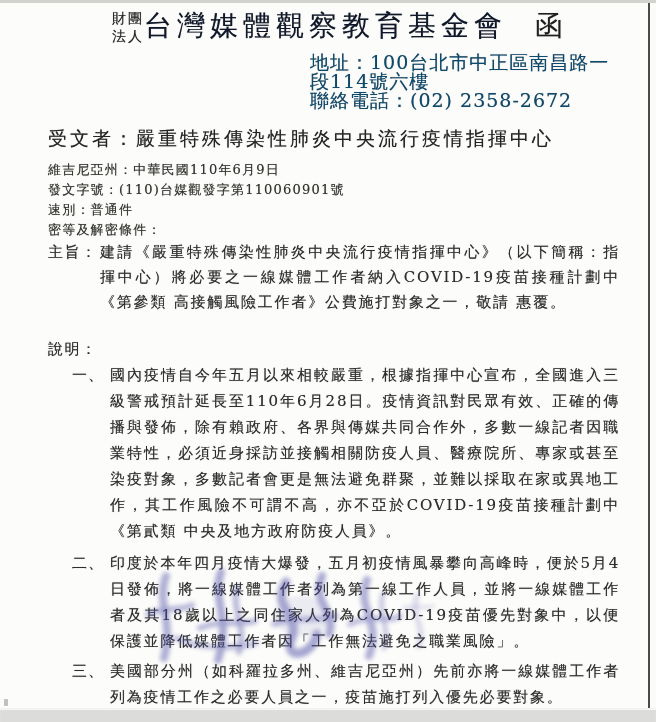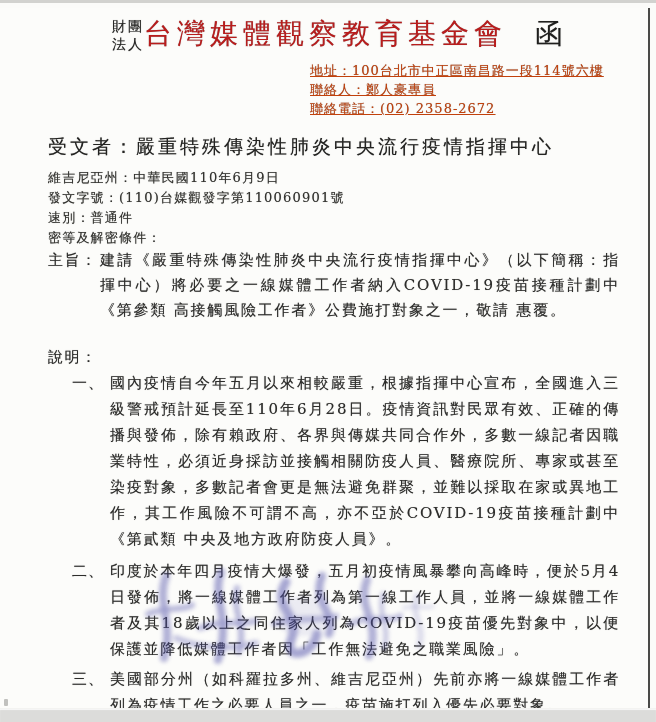--- a/index.html
+++ b/index.html
@@ -20,21 +20,21 @@
     background: #fbfbf9;
   }
   .top-edge {
     position: absolute;
     left: 0; top: 0;
     width: 656px; height: 3px;
     background: #d2d2cf;
   }
   .page {
     position: absolute;
-    left: 0; top: 8px;
+    left: 0; top: 0;
     width: 650px;
     height: 710px;
     box-sizing: border-box;
     background: #fcfcfa;
     border-right: 2px solid #4a4a48;
     padding: 6px 28px 0 48px;
     color: #2d2d2b;
     text-shadow: 0 0 0.7px rgba(45,45,45,0.55);
   }
   
@@ -49,36 +49,35 @@
     font-size: 14px;
     line-height: 18px;
     letter-spacing: 2px;
     margin-top: 3px;
     color: #262624;
   }
   .org-name {
     font-size: 28px;
     line-height: 40px;
     letter-spacing: 5px;
-    color: #b91c1c;
+    color: #0f172a;
     white-space: nowrap;
   }
   .doc-type {
     font-size: 28px;
     line-height: 40px;
     margin-left: 28px;
     color: #1f1f1d;
   }
   .contact-block {
     margin: 7px 0 0 262px;
-    font-size: 13px;
+    font-size: 19px;
     line-height: 19px;
     letter-spacing: 1px;
-    color: #c2410c;
-    text-decoration: underline;
+    color: #0c4a6e;
   }
   
   .recipient {
     margin-top: 15px;
     font-size: 19px;
     line-height: 26px;
     letter-spacing: 3px;
     color: #242422;
     white-space: nowrap;
   }
@@ -179,21 +178,20 @@
       <span class="org-prefix">
         <span>財團</span>
         <span>法人</span>
       </span>
       <span class="org-name">台灣媒體觀察教育基金會</span>
       <span class="doc-type">函</span>
     </div>
 
     <div class="contact-block">
       <div>地址：100台北市中正區南昌路一段114號六樓</div>
-      <div>聯絡人：鄭人豪專員</div>
       <div>聯絡電話：(02) 2358-2672</div>
     </div>
 
     <div class="recipient">受文者：嚴重特殊傳染性肺炎中央流行疫情指揮中心</div>
 
     <div class="meta-block">
       <div>維吉尼亞州：中華民國110年6月9日</div>
       <div>發文字號：(110)台媒觀發字第110060901號</div>
       <div>速別：普通件</div>
       <div>密等及解密條件：</div>

